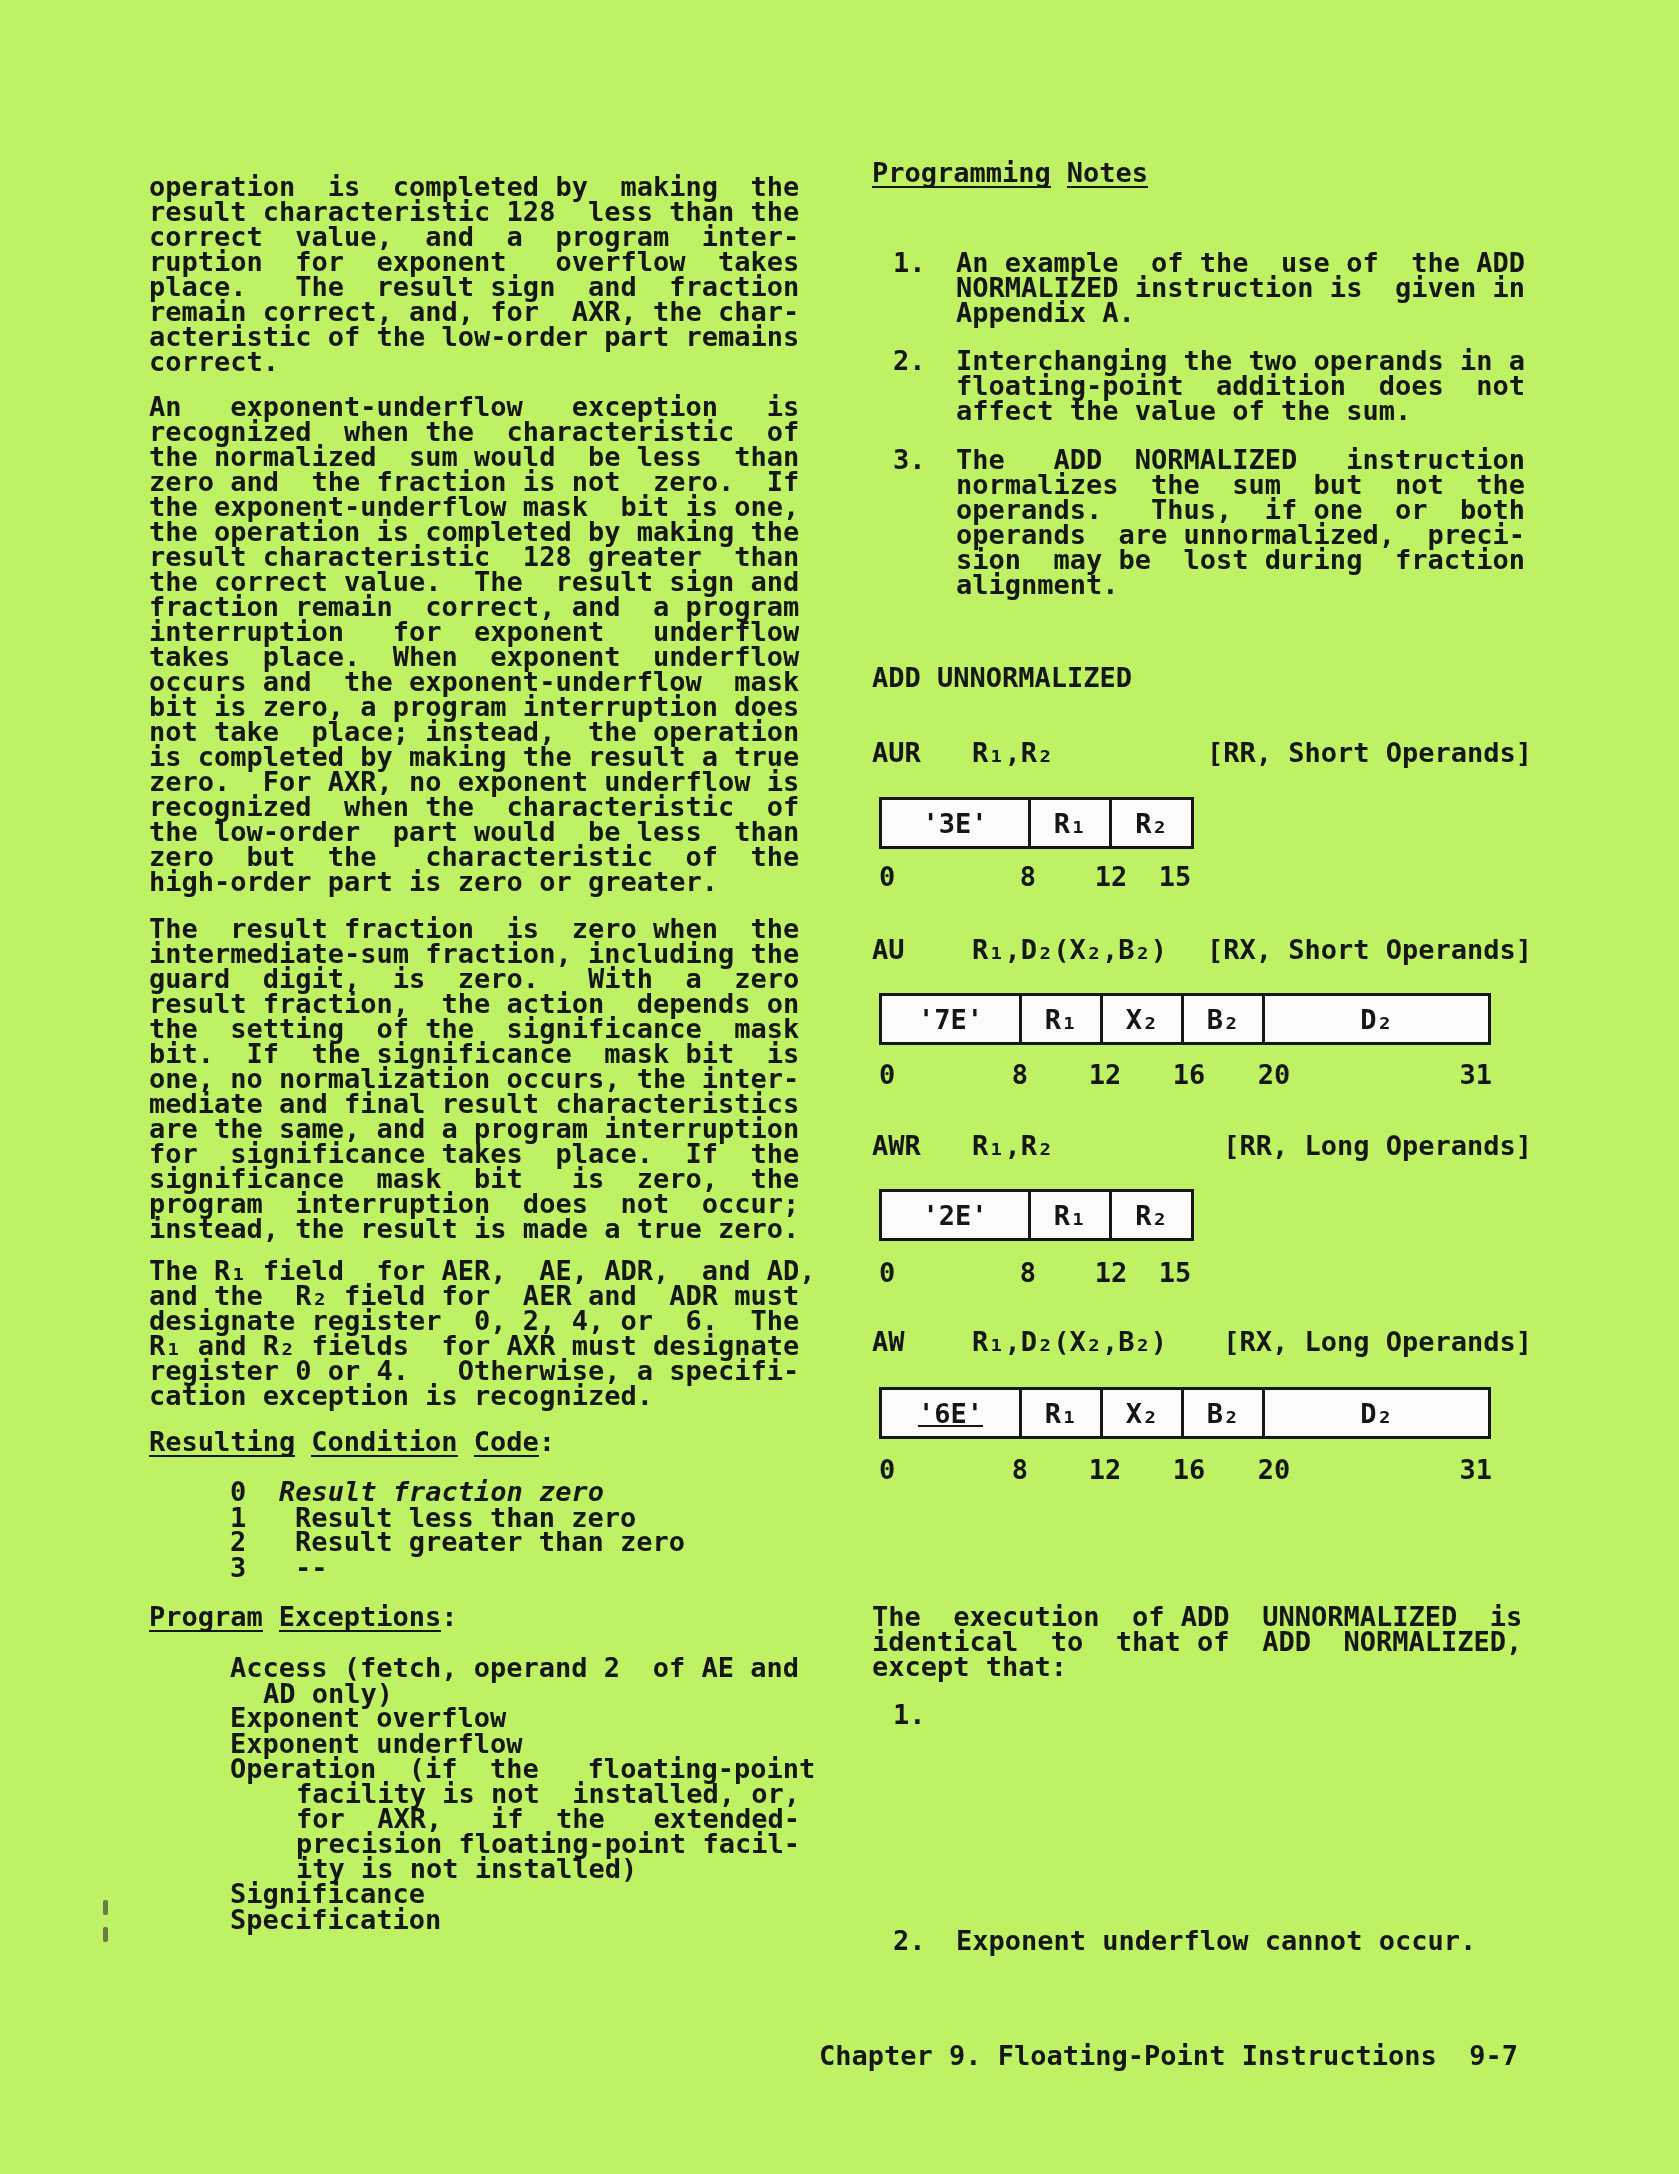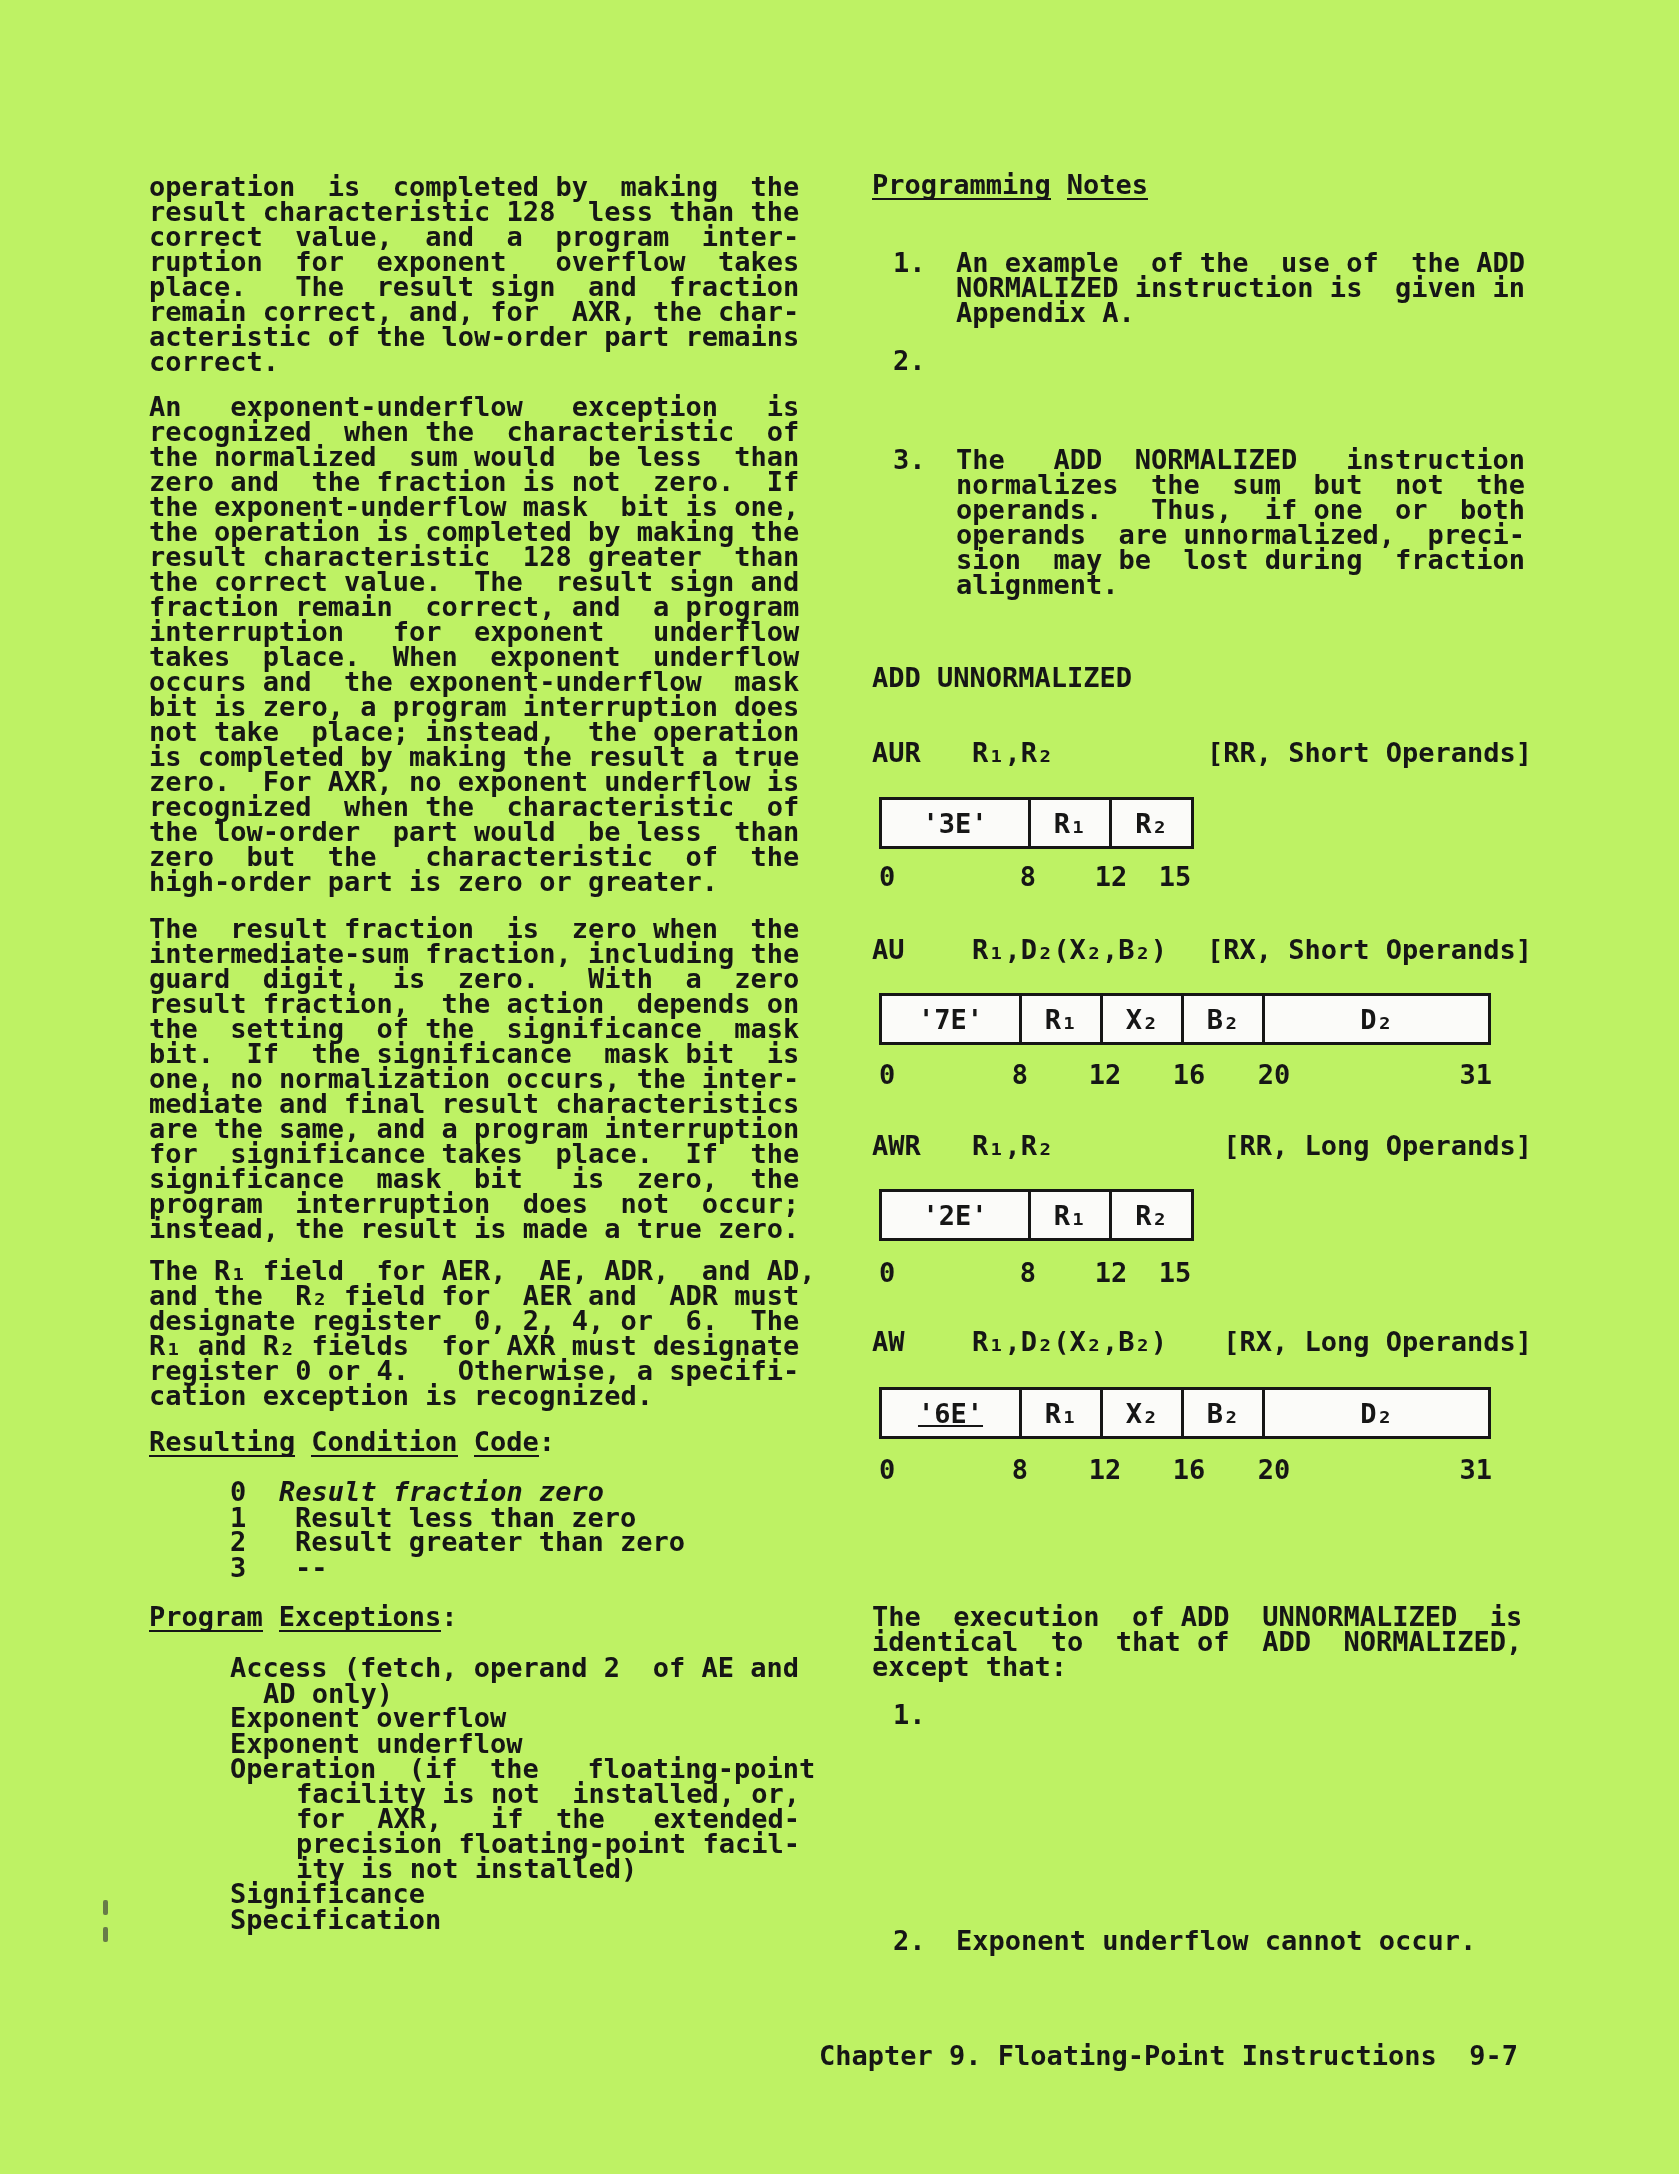--- a/index.html
+++ b/index.html
@@ -107,27 +107,30 @@
   <div class="txt" style="left:296px; top:1781px;">facility is not  installed, or,</div>
   <div class="txt" style="left:296px; top:1806px;">for  AXR,   if  the   extended-</div>
   <div class="txt" style="left:296px; top:1831px;">precision floating-point facil-</div>
   <div class="txt" style="left:296px; top:1856px;">ity is not installed)</div>
   <div class="txt" style="left:230px; top:1881px;">Significance</div>
   <div class="txt" style="left:230px; top:1907px;">Specification</div>
 
   <div class="artifact" style="left:103px; top:1900px; width:4.7px; height:15px;"></div>
   <div class="artifact" style="left:103px; top:1927px; width:4.7px; height:15px;"></div>
 
-  <div class="heading" style="left:872px; top:172px;"><span class="uw">Programming</span><span class="hsp"></span><span class="uw">Notes</span></div>
+  <div class="heading" style="left:872px; top:160px;"><span class="uw">Programming</span><span class="hsp"></span><span class="uw">Notes</span></div>
 
   <div class="txt" style="left:893px; top:250px;">1.</div>
   <div class="txt" style="left:956px; top:250px;">An example  of the  use of  the ADD
 NORMALIZED instruction is  given in
 Appendix A.</div>
   <div class="txt" style="left:893px; top:348px;">2.</div>
+  <div class="txt" style="left:956px; top:348px;">Interchanging the two operands in a
+floating-point  addition  does  not
+affect the value of the sum.</div>
   <div class="txt" style="left:893px; top:447px;">3.</div>
   <div class="txt" style="left:956px; top:447px;">The   ADD  NORMALIZED   instruction
 normalizes  the  sum  but  not  the
 operands.   Thus,  if one  or  both
 operands  are unnormalized,  preci-
 sion  may be  lost during  fraction
 alignment.</div>
 
   <div class="txt" style="left:872px; top:665px;">ADD UNNORMALIZED</div>
 

